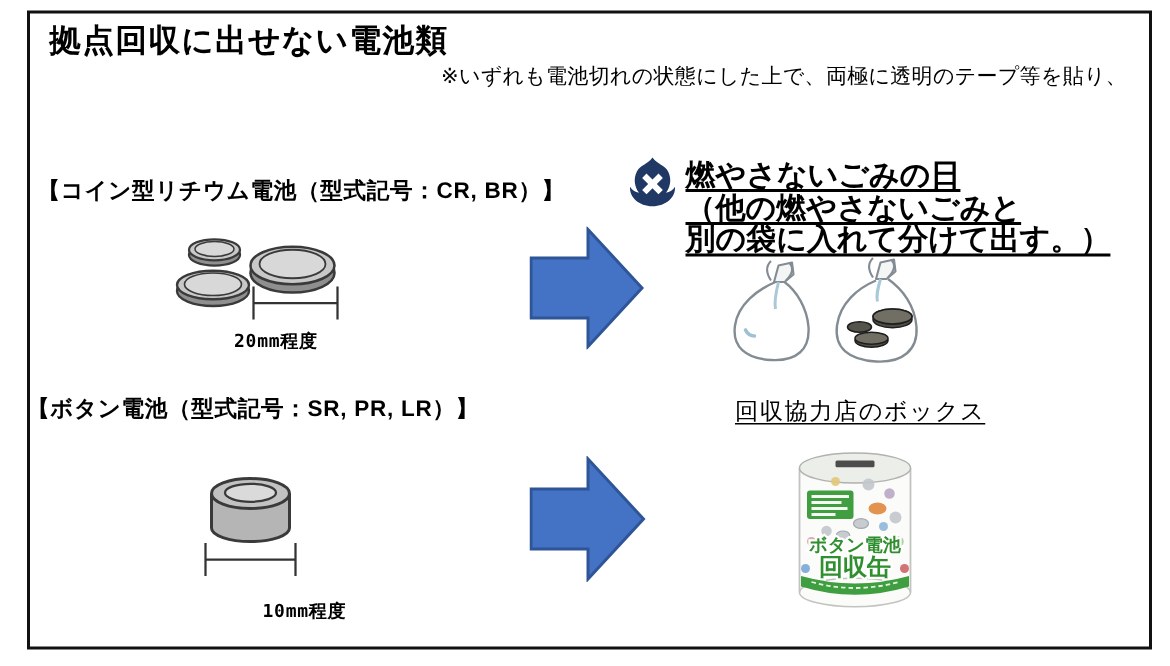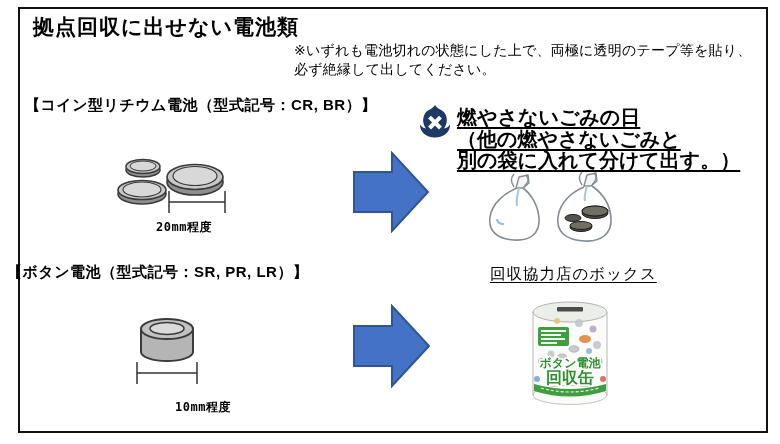--- a/index.html
+++ b/index.html
@@ -5,42 +5,41 @@
   html,body{margin:0;padding:0;}
   body{
     width:780px;height:444px;position:relative;background:#ffffff;overflow:hidden;
     font-family:"Liberation Sans","DejaVu Sans",sans-serif;color:#000;
   }
   .abs{position:absolute;}
   .frame{left:18px;top:7px;width:746px;height:422px;border:2px solid #111;background:#fff;}
   .page-title{left:33px;top:13px;font-size:21px;font-weight:bold;letter-spacing:1px;}
   .note{left:294px;top:41px;width:472px;font-size:14px;font-weight:normal;line-height:19px;letter-spacing:0.2px;}
   .sec-heading{font-size:15px;font-weight:bold;letter-spacing:0.5px;}
-  .sec1-heading{left:25px;top:96px;}
-  .sec2-heading{left:7px;top:263px;text-align:right;}
+  .sec1-heading{left:25px;top:118px;}
+  .sec2-heading{left:18px;top:263px;text-align:right;}
   .disposal-block{left:457px;top:107px;font-size:20px;font-weight:bold;line-height:21.5px;}
   .disposal-block .u{text-decoration:underline;text-underline-offset:3px;}
   .box-heading{left:490px;top:264px;font-size:15.5px;font-weight:normal;letter-spacing:1px;
     text-decoration:underline;text-underline-offset:3px;}
   .size-label{font-size:12px;font-weight:bold;letter-spacing:0.5px;
     font-family:"DejaVu Sans Mono","Liberation Sans","DejaVu Sans",monospace,sans-serif;}
   .size1{left:156px;top:219px;}
   .size2{left:131px;top:399px;margin-left:44px;}
   svg{display:block;}
 </style>
 </head>
 <body>
 
 <div class="abs frame"></div>
 
 <div class="abs page-title">拠点回収に出せない電池類</div>
 
 <div class="abs note">
   <div>※いずれも電池切れの状態にした上で、両極に透明のテープ等を貼り、</div>
-  <div>必ず絶縁して出してください。</div>
 </div>
 
 <div class="abs sec-heading sec1-heading">【コイン型リチウム電池（型式記号：CR, BR）】</div>
 
 <svg class="abs" style="left:95px;top:148px;" width="160" height="70" viewBox="0 0 160 70">
 
   <g>
     <ellipse cx="48" cy="22" rx="17" ry="7" fill="#8f8f8f" stroke="#3a3a3a" stroke-width="1.5"></ellipse>
     <ellipse cx="48" cy="18.5" rx="17" ry="7" fill="#c8c8c8" stroke="#3a3a3a" stroke-width="1.5"></ellipse>
     <ellipse cx="48" cy="18" rx="13" ry="5" fill="#d8d8d8" stroke="#3a3a3a" stroke-width="1"></ellipse>

